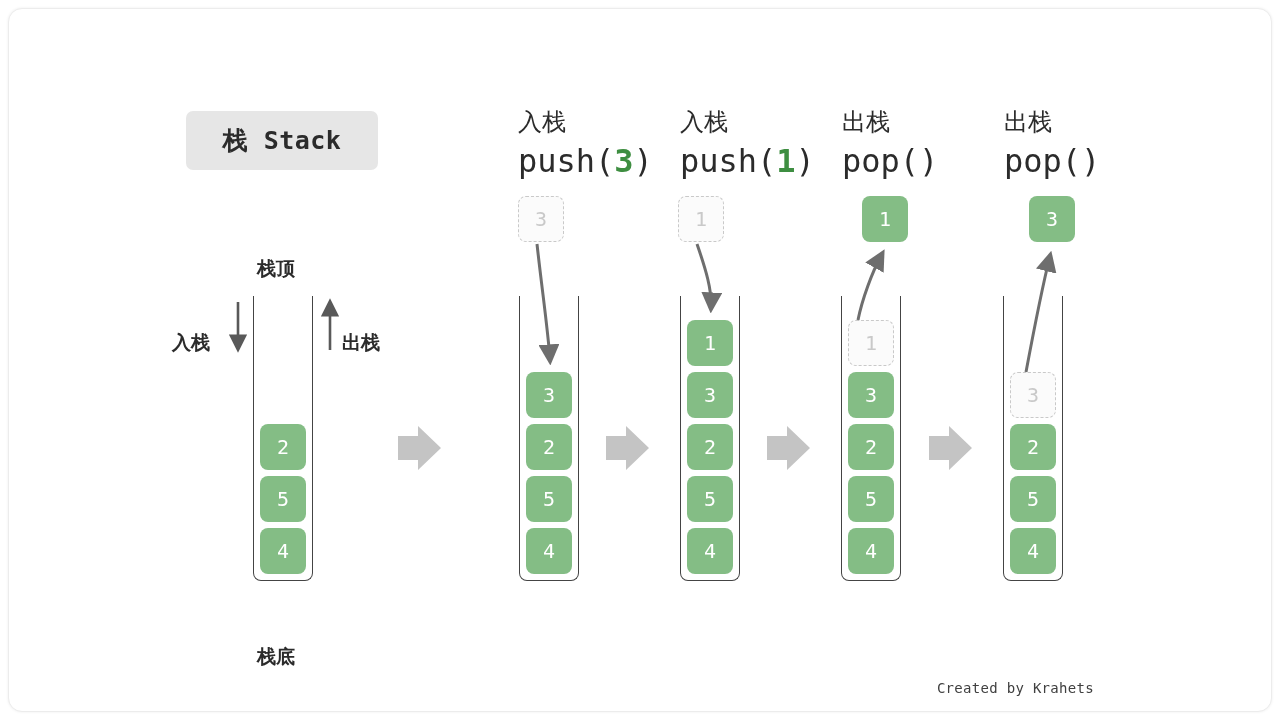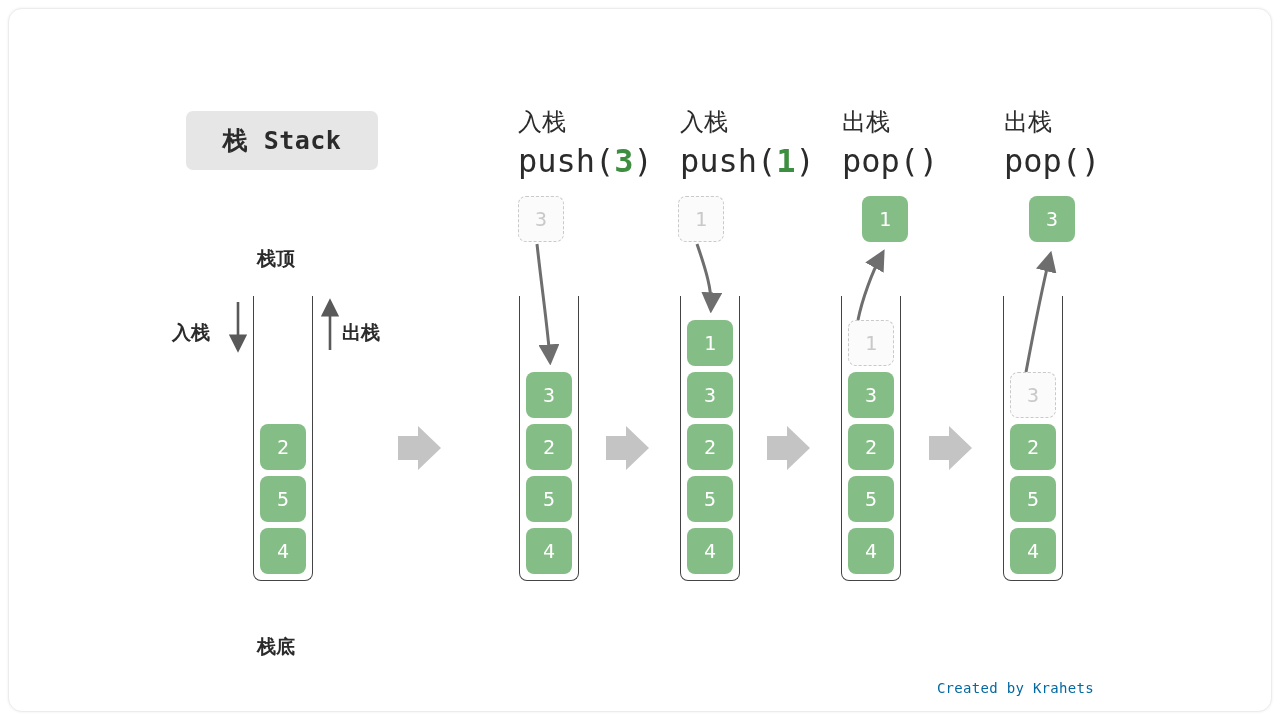--- a/index.html
+++ b/index.html
@@ -115,29 +115,30 @@
   }
 
   
   .side-label {
     position: absolute;
     font-family: "DejaVu Sans", sans-serif;
     font-size: 19px;
     font-weight: bold;
     color: #2b2b2b;
     white-space: nowrap;
+    margin-top: 10px;
   }
 
   .credit {
     position: absolute;
     right: 38px;
     bottom: 24px;
     font-family: "DejaVu Sans Mono", monospace;
     font-size: 14px;
-    color: #0369a1;
+    color: #404040;
     letter-spacing: 0.3px;
   }
 
   svg.overlay {
     position: absolute;
     left: 0;
     top: 0;
     width: 1280px;
     height: 720px;
     pointer-events: none;

